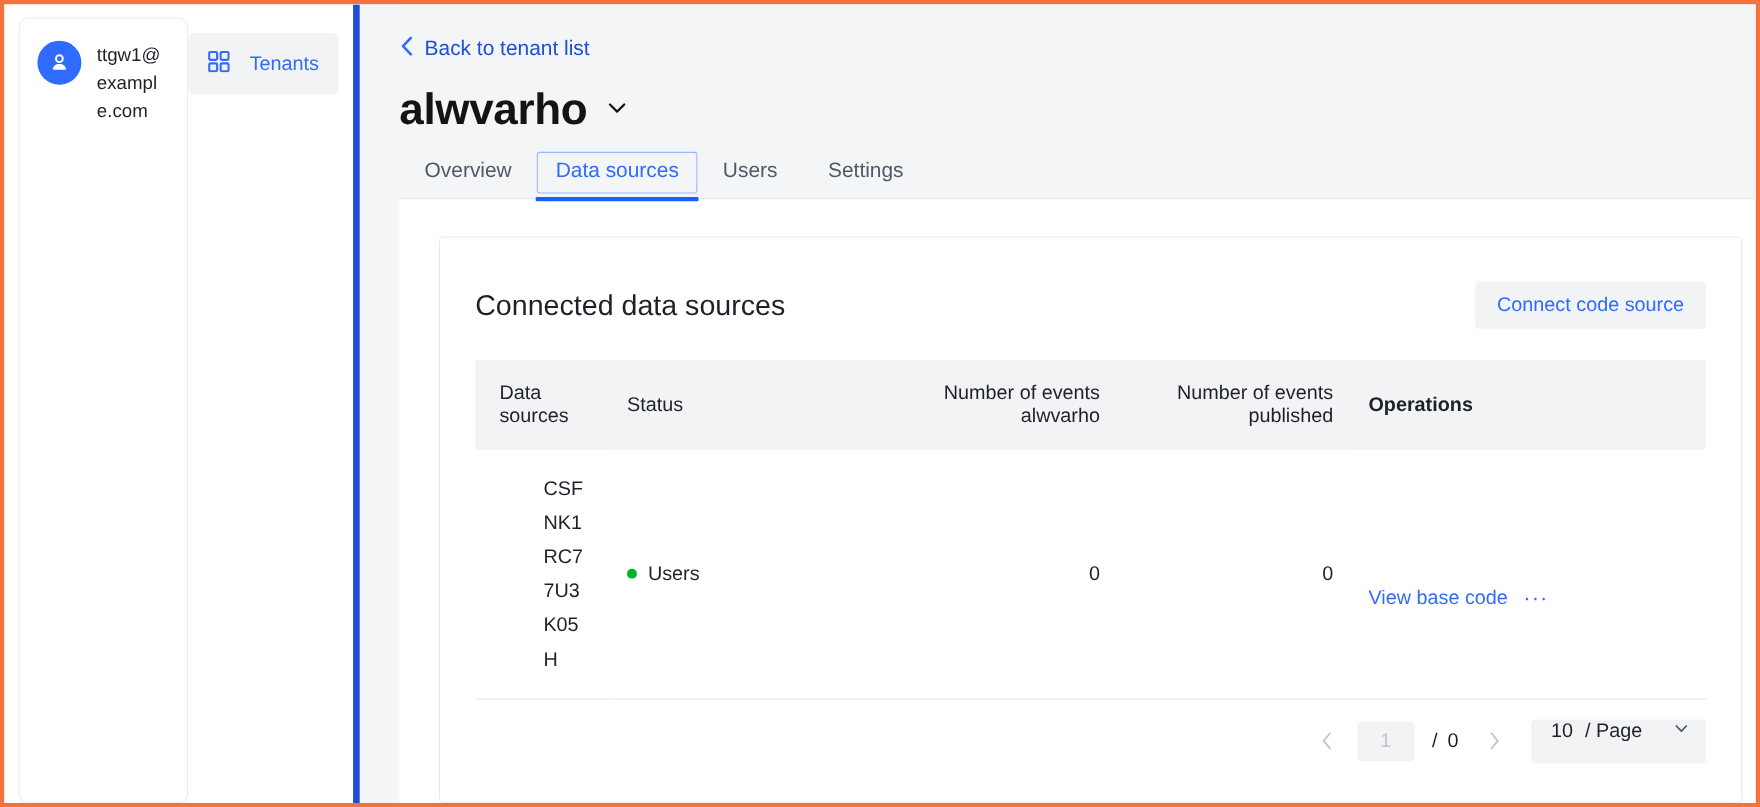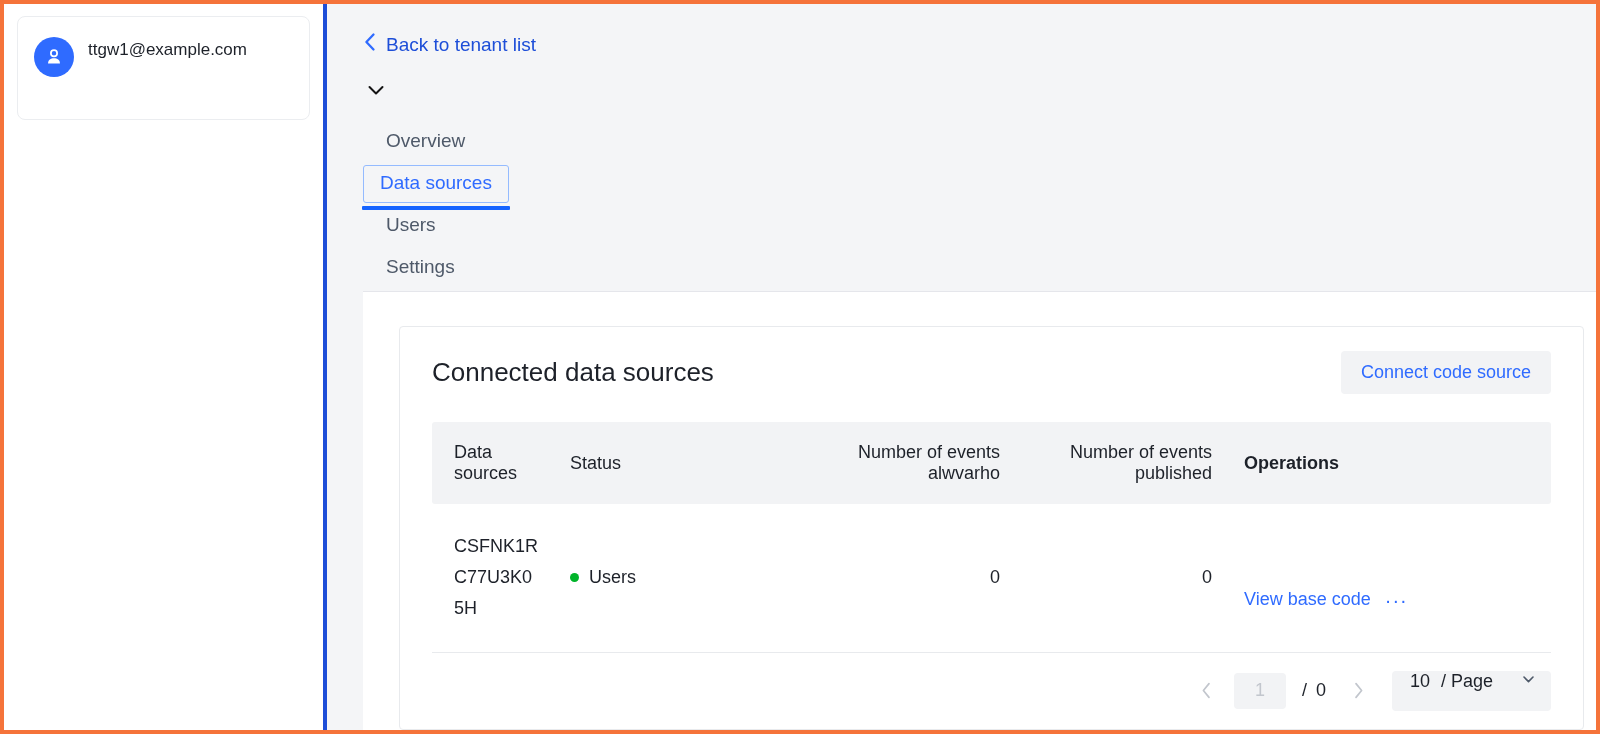--- a/index.html
+++ b/index.html
@@ -24,23 +24,22 @@
     height: 726px;
     background: #ffffff;
   }
 
   
   .sidebar {
     width: 323px;
     min-width: 323px;
     height: 100%;
     background: #ffffff;
-    border-right: 4px solid #1d4ed8;
-    display: flex;
-    flex-direction: column;
+    border-right: 6px solid #1d4ed8;
+    display: flex;
     padding: 12px 13px 0 13px;
     position: relative;
   }
 
   .account-card {
     border: 1px solid #ebedf0;
     border-radius: 8px;
     padding: 18px 16px;
     display: flex;
     align-items: flex-start;
@@ -146,21 +145,20 @@
   }
 
   .tabs {
     display: flex;
     align-items: flex-start;
     gap: 0;
     margin-top: 16px;
     border-bottom: 1px solid #e5e6eb;
     position: relative;
     padding-right: 36px;
-    flex-direction: column;
   }
   .tab {
     padding: 6px 22px 12px 22px;
     font-size: 19px;
     color: #4e5969;
     cursor: pointer;
     position: relative;
     border: 1px solid transparent;
     border-radius: 3px;
     margin-bottom: 0;
@@ -188,21 +186,21 @@
     overflow: hidden;
     padding: 34px 0 0 0;
   }
 
   .card {
     border: 1px solid #e8eaed;
     border-radius: 4px;
     background: #ffffff;
     margin: 0 12px 0 36px;
     height: 100%;
-    padding: 24px 32px 0 32px;
+    padding: 40px 32px 0 32px;
   }
 
   .card-head {
     display: flex;
     align-items: center;
     justify-content: space-between;
   }
   .card-title {
     font-size: 26px;
     color: #1d2129;
@@ -252,20 +250,21 @@
     border-bottom: 1px solid #e8eaed;
     vertical-align: middle;
     height: 148px;
   }
   .table tbody td:first-child { padding-left: 22px; }
   .td-num { text-align: right; }
 
   .ds-id {
     line-height: 1.72;
     word-break: break-all;
+    margin-left: 40px;
   }
 
   .status-cell {
     display: flex;
     align-items: center;
     gap: 10px;
   }
   .status-dot {
     width: 9px;
     height: 9px;
@@ -356,39 +355,51 @@
     <div class="account-card">
       <span class="avatar">
         <svg width="22" height="22" viewBox="0 0 24 24" aria-hidden="true">
           <circle cx="12" cy="8" r="3.4" fill="none" stroke="#ffffff" stroke-width="1.9"></circle>
           <path d="M5.5 19 C5.5 15.2 8.4 13.4 12 13.4 C15.6 13.4 18.5 15.2 18.5 19 Z" fill="#ffffff"></path>
         </svg>
       </span>
       <span class="account-email">ttgw1@example.com</span>
     </div>
 
+    <div class="nav-item">
+      <span class="grid-icon">
+        <svg width="20" height="20" viewBox="0 0 20 20" aria-hidden="true">
+          <rect x="1.2" y="1.2" width="7.2" height="7.2" rx="1.2" fill="none" stroke="#2f6bff" stroke-width="1.9"></rect>
+          <rect x="11.6" y="1.2" width="7.2" height="7.2" rx="1.2" fill="none" stroke="#2f6bff" stroke-width="1.9"></rect>
+          <rect x="1.2" y="11.6" width="7.2" height="7.2" rx="1.2" fill="none" stroke="#2f6bff" stroke-width="1.9"></rect>
+          <rect x="11.6" y="11.6" width="7.2" height="7.2" rx="1.2" fill="none" stroke="#2f6bff" stroke-width="1.9"></rect>
+        </svg>
+      </span>
+      <span class="nav-item-label">Tenants</span>
+    </div>
 
     <div class="sidebar-spacer"></div>
 
   </aside>
 
   <main class="main">
 
     <div class="topbar">
 
       <a class="back-link">
         <span class="back-chevron">
           <svg width="14" height="20" viewBox="0 0 14 20" aria-hidden="true">
             <path d="M10.5 2.5 L3.4 10 L10.5 17.5" fill="none" stroke="#2f6bff" stroke-width="2.3" stroke-linecap="round" stroke-linejoin="round"></path>
           </svg>
         </span>
         <span>Back to tenant list</span>
       </a>
 
       <div class="tenant-title-row">
+        <h1 class="tenant-title">alwvarho</h1>
         <span>
           <svg width="26" height="26" viewBox="0 0 26 26" aria-hidden="true">
             <path d="M6.5 10 L13 16.5 L19.5 10" fill="none" stroke="#141414" stroke-width="2" stroke-linecap="round" stroke-linejoin="round"></path>
           </svg>
         </span>
       </div>
 
       <nav class="tabs">
         <div class="tab">Overview</div>
         <div class="tab active">Data sources</div>

